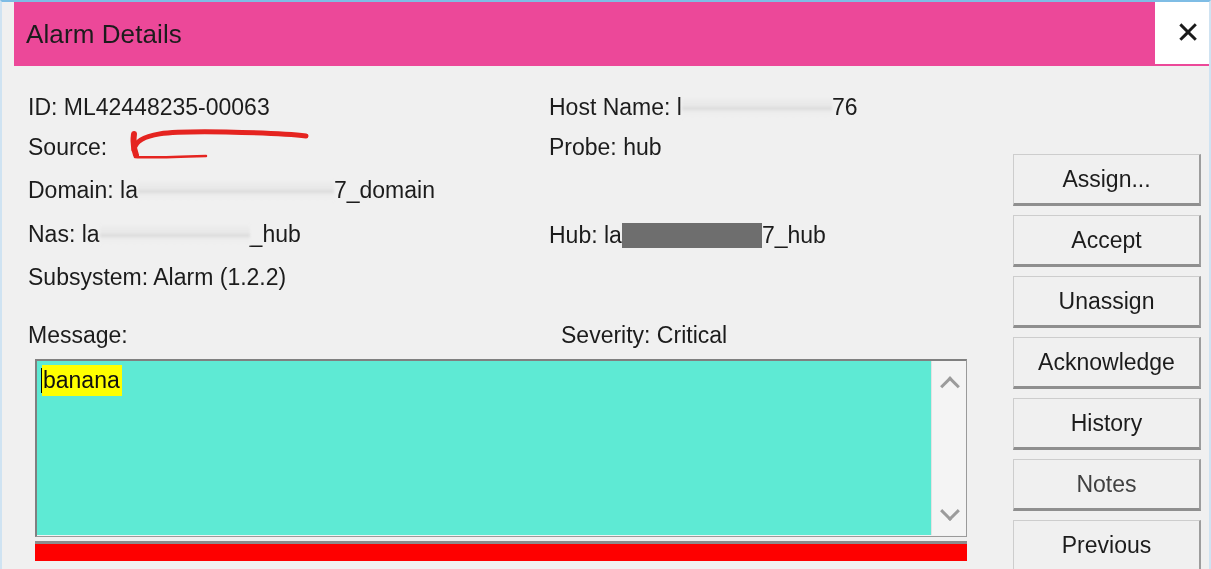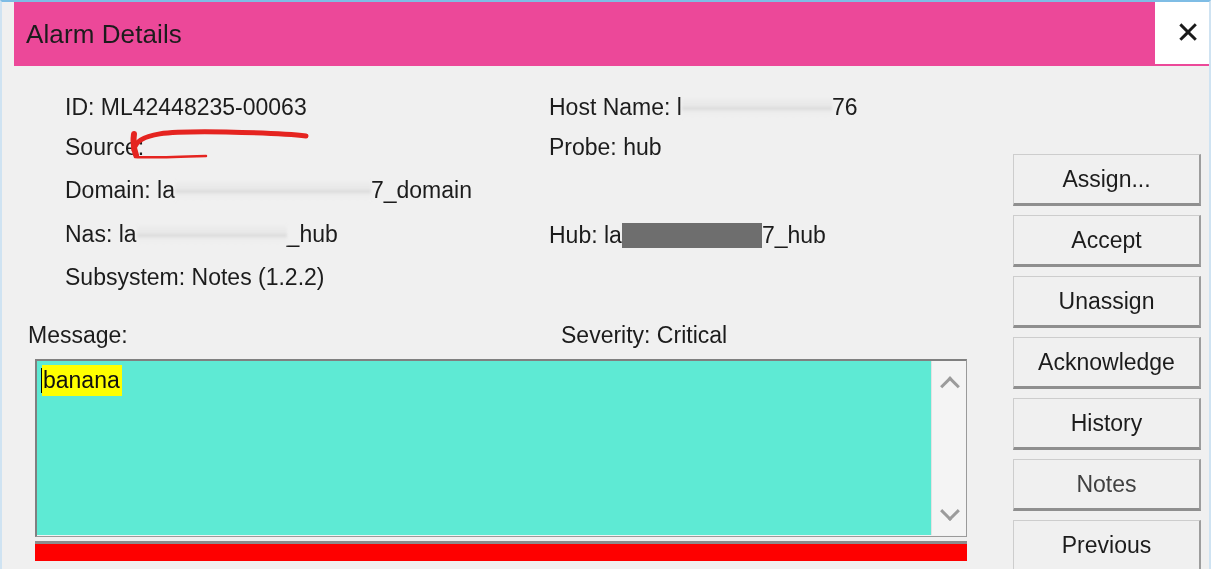--- a/index.html
+++ b/index.html
@@ -73,21 +73,21 @@
   }
 
   
   .field {
     position: absolute;
     font-size: 23px;
     color: #1c1c1c;
     white-space: nowrap;
     line-height: 23px;
   }
-  .col-left  { left: 26px; margin-left: 37px; }
+  .col-left  { left: 26px; }
   .col-right { left: 547px; }
 
   .r0 { top: 30px; }
   .r1 { top: 70px; }
   .r2 { top: 113px; }
   .r3 { top: 157px; }
   .r4 { top: 200px; }
 
   .redact-gap { display: inline-block; }
 
@@ -277,21 +277,21 @@
       <span>la</span><span class="blur-gap" style="width:196px"></span><span>7_domain</span>
     </div>
 
     <div class="field col-left r3">
       <span>Nas:</span>
       <span>la</span><span class="blur-gap" style="width:150px"></span><span>_hub</span>
     </div>
 
     <div class="field col-left r4">
       <span>Subsystem:</span>
-      <span>Notes (1.2.2)</span>
+      <span>Alarm (1.2.2)</span>
     </div>
 
     <svg id="source-redaction" viewBox="0 0 180 32">
       <path d="M4 22 C 6 4, 40 3, 96 4 C 140 5, 168 7, 176 8" stroke="#e52420" stroke-width="5" fill="none" stroke-linecap="round"></path>
       <path d="M4 6 C 3 14, 4 22, 6 27" stroke="#e52420" stroke-width="6" fill="none" stroke-linecap="round"></path>
       <path d="M5 29 C 20 30, 48 29, 76 28" stroke="#e52420" stroke-width="2.5" fill="none" stroke-linecap="round"></path>
     </svg>
 
     <div class="field col-right r0">
       <span>Host Name:</span>

